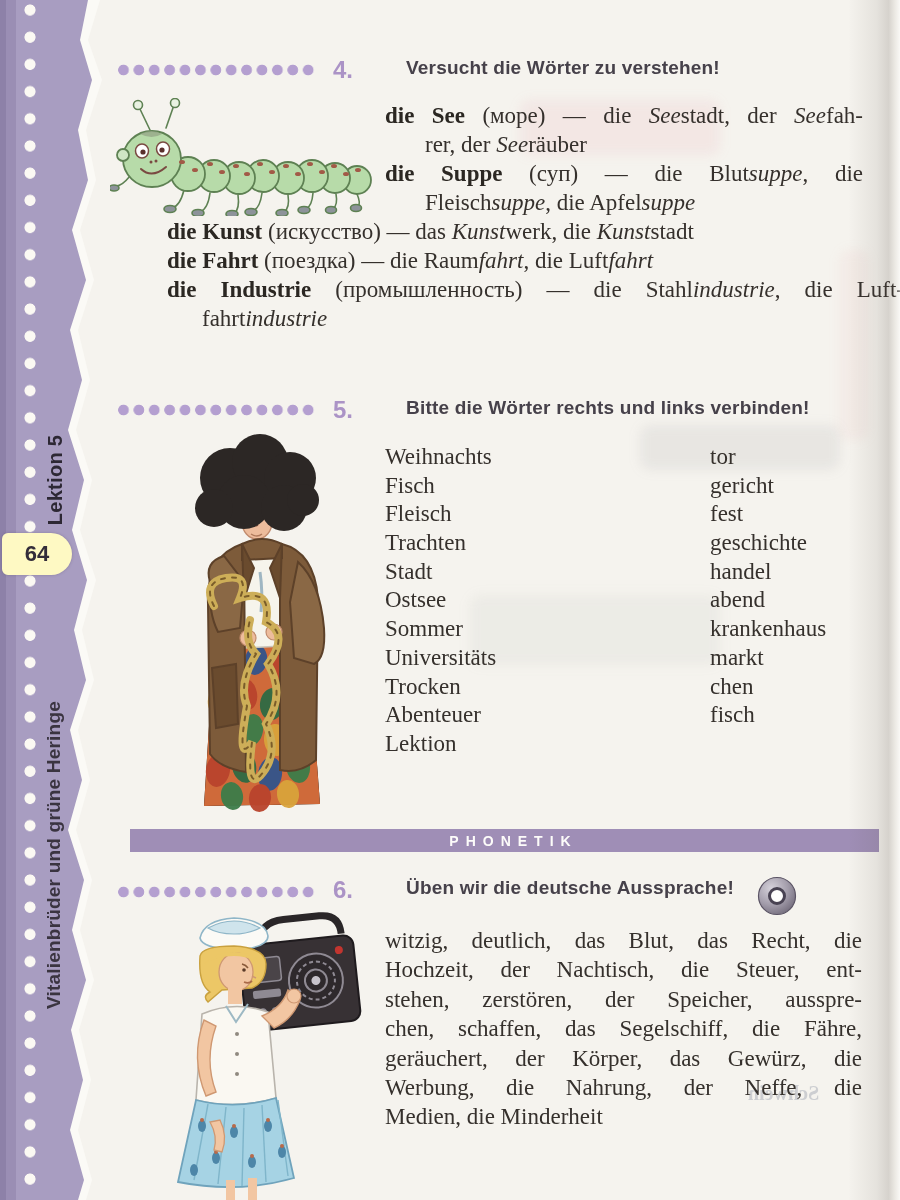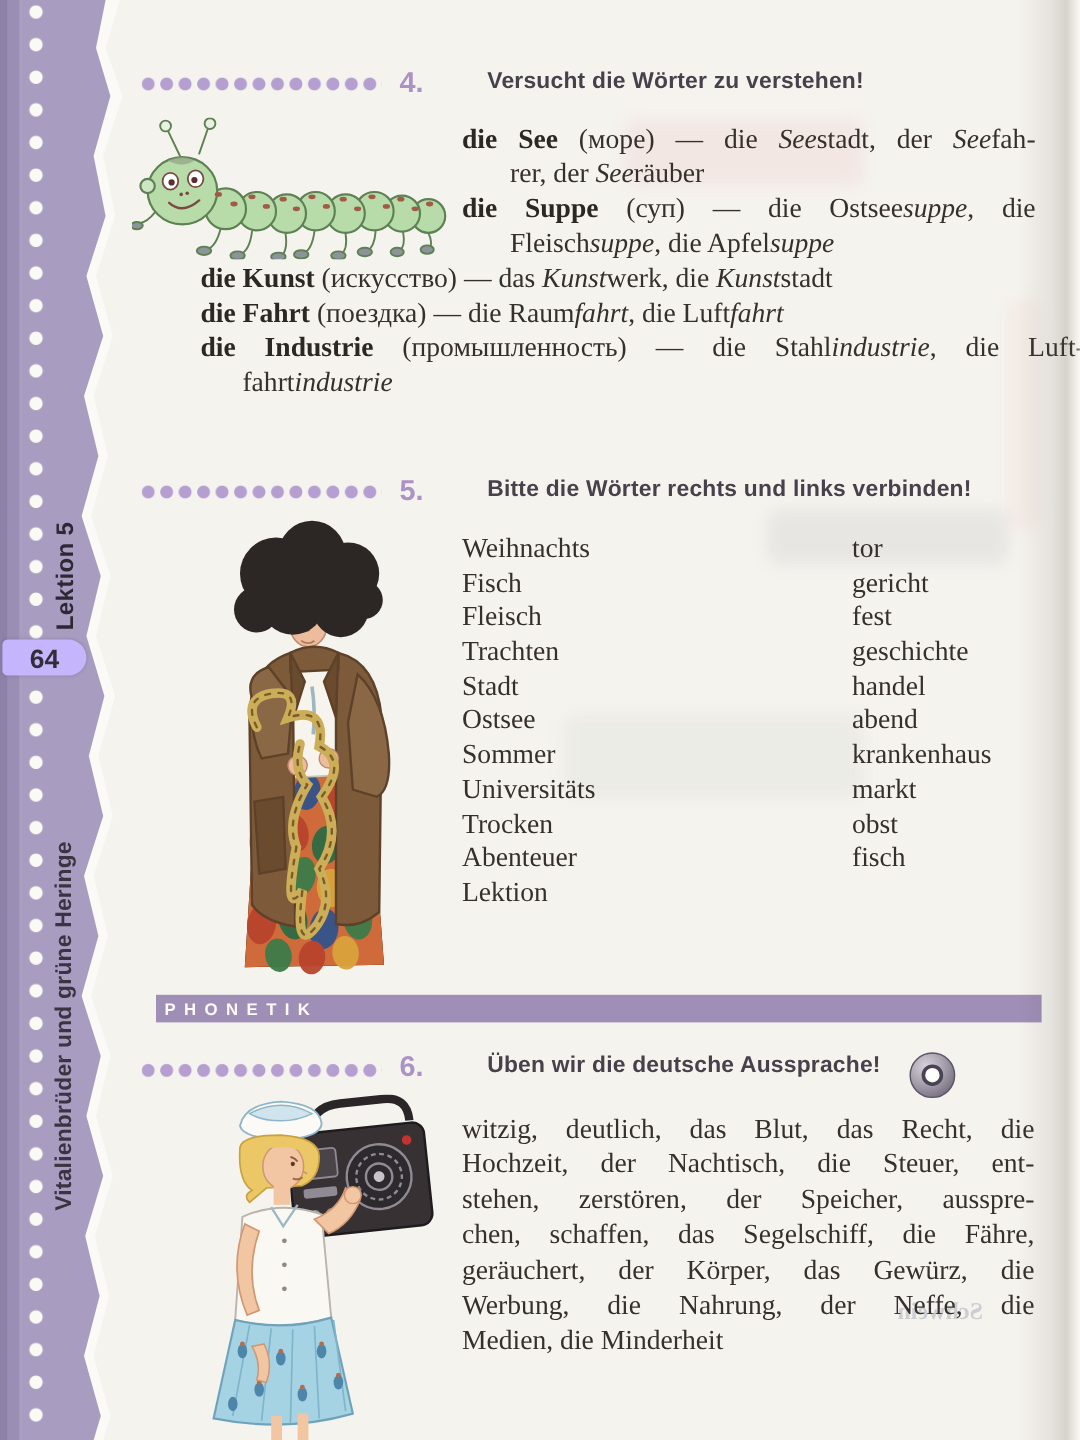--- a/index.html
+++ b/index.html
@@ -10,23 +10,23 @@
     background:linear-gradient(to right,rgba(0,0,0,0) 0%,rgba(90,80,72,0.10) 55%,rgba(90,80,72,0.20) 78%,rgba(120,110,100,0.08) 90%,rgba(255,255,255,0.45) 100%);}
   
   .sidebar-svg{position:absolute;left:0;top:0;}
   .sidebar-dots{position:absolute;left:24px;top:4px;width:12px;height:1194px;
     background-image:radial-gradient(circle at 6px 6px,#fbf9f3 5.2px,rgba(0,0,0,0) 5.9px);
     background-size:12px 27.2px;background-repeat:repeat-y;}
   .v-text{position:absolute;transform:rotate(-90deg);transform-origin:center;
     font-family:"Liberation Sans",sans-serif;text-align:center;white-space:nowrap;}
   .lektion{left:-4px;top:469px;width:118px;height:22px;font-size:20px;font-weight:bold;color:#2d2834;letter-spacing:.3px;}
   .chapter{left:-217px;top:845px;width:540px;height:20px;font-size:19px;font-weight:bold;color:#3a3440;letter-spacing:.2px;}
-  .page-tab{position:absolute;left:2px;top:533px;width:70px;height:30px;background:#c4b5fd;
+  .page-tab{position:absolute;left:2px;top:533px;width:70px;height:42px;background:#fef9c3;
     border-radius:6px 21px 21px 6px;box-shadow:0 0 3px rgba(80,70,100,.35);
-    display:flex;align-items:flex-end;justify-content:center;}
+    display:flex;align-items:center;justify-content:center;}
   .page-tab span{font-family:"Liberation Sans",sans-serif;font-weight:bold;font-size:22px;color:#332d3a;}
   
   .orn{position:absolute;width:200px;height:12px;
     background-image:radial-gradient(circle at 5.5px 6px,#b49fd0 5px,rgba(0,0,0,0) 5.7px);
     background-size:15.4px 12px;background-repeat:repeat-x;}
   .exnum{position:absolute;font-family:"Liberation Sans",sans-serif;font-weight:bold;font-size:24px;color:#ab93c6;}
   .exhead{position:absolute;font-family:"Liberation Sans",sans-serif;font-weight:bold;font-size:19px;color:#46414a;letter-spacing:.2px;white-space:nowrap;}
   
   .vblock{position:absolute;font-size:23px;line-height:29px;}
   .vline{white-space:nowrap;}
@@ -37,21 +37,21 @@
   .vblock-b .vline.ind{padding-left:35px;}
   .vline .b{font-weight:bold;color:#2b2722;}
   .vline .i{font-style:italic;}
   
   .wordcol{position:absolute;font-size:23px;}
   .wordcol .row{height:28.7px;line-height:28.7px;}
   .col-left{left:385px;top:443px;width:240px;}
   .col-right{left:710px;top:443px;width:170px;}
   
   .ph-banner{position:absolute;left:130px;top:829px;width:738px;height:23px;background:#9f8eb6;
-    display:flex;align-items:center;}
+    display:flex;align-items:center;justify-content:center;padding-left:11px;}
   .ph-banner span{font-family:"Liberation Sans",sans-serif;font-weight:bold;font-size:14px;
     letter-spacing:7px;color:#fdfcfa;padding-left:7px;}
   
   .para{position:absolute;left:385px;top:926px;width:477px;font-size:23px;line-height:29.4px;}
   .para .pl{text-align:justify;text-align-last:justify;}
   .para .pl.last{text-align:left;text-align-last:left;}
   
   .ghost{position:absolute;pointer-events:none;}
   .g-blob{filter:blur(6px);border-radius:10px;}
   .g-text{font-size:20px;color:rgba(100,110,135,.28);transform:scaleX(-1);font-weight:bold;}
@@ -152,21 +152,21 @@
         <circle cx="52" cy="52" r="2.6" fill="#5a2f2c"></circle>
       <circle cx="41" cy="64" r="1.5" fill="#7a4a42"></circle>
         <circle cx="46" cy="63" r="1.5" fill="#7a4a42"></circle>
       <path d="M31 71 Q42 81 56 69" fill="none" stroke="#7a4a42" stroke-width="2" stroke-linecap="round"></path>
     </g>
   </svg>
 
   <div class="vblock vblock-a">
       <div class="vline j"><span class="b">die See</span><span> (море) — die </span><span class="i">See</span><span>stadt, der </span><span class="i">See</span><span>fah-</span></div>
       <div class="vline ind"><span>rer, der </span><span class="i">See</span><span>räuber</span></div>
-      <div class="vline j"><span class="b">die Suppe</span><span> (суп) — die Ostsee</span><span class="i">suppe</span><span>, die</span></div>
+      <div class="vline j"><span class="b">die Suppe</span><span> (суп) — die Blut</span><span class="i">suppe</span><span>, die</span></div>
       <div class="vline ind"><span>Fleisch</span><span class="i">suppe</span><span>, die Apfel</span><span class="i">suppe</span></div>
     </div>
 
   <div class="vblock vblock-b">
       <div class="vline"><span class="b">die Kunst</span><span> (искусство) — das </span><span class="i">Kunst</span><span>werk, die </span><span class="i">Kunst</span><span>stadt</span></div>
       <div class="vline"><span class="b">die Fahrt</span><span> (поездка) — die Raum</span><span class="i">fahrt</span><span>, die Luft</span><span class="i">fahrt</span></div>
       <div class="vline j"><span class="b">die Industrie</span><span> (промышленность) — die Stahl</span><span class="i">industrie</span><span>, die Luft-</span></div>
       <div class="vline ind"><span>fahrt</span><span class="i">industrie</span></div>
     </div>
 
@@ -259,21 +259,21 @@
     </div>
   <div class="wordcol col-right">
       <div class="row">tor</div>
       <div class="row">gericht</div>
       <div class="row">fest</div>
       <div class="row">geschichte</div>
       <div class="row">handel</div>
       <div class="row">abend</div>
       <div class="row">krankenhaus</div>
       <div class="row">markt</div>
-      <div class="row">obst</div>
+      <div class="row">chen</div>
       <div class="row">fisch</div>
     </div>
 
   <div class="ph-banner">
     <span>PHONETIK</span>
   </div>
 
   <div class="orn" style="left:118px;top:886px;"></div>
   <div class="exnum" style="left:333px;top:876px;">6.</div>
   <div class="exhead" style="left:406px;top:877px;">Üben wir die deutsche Aussprache!</div>

